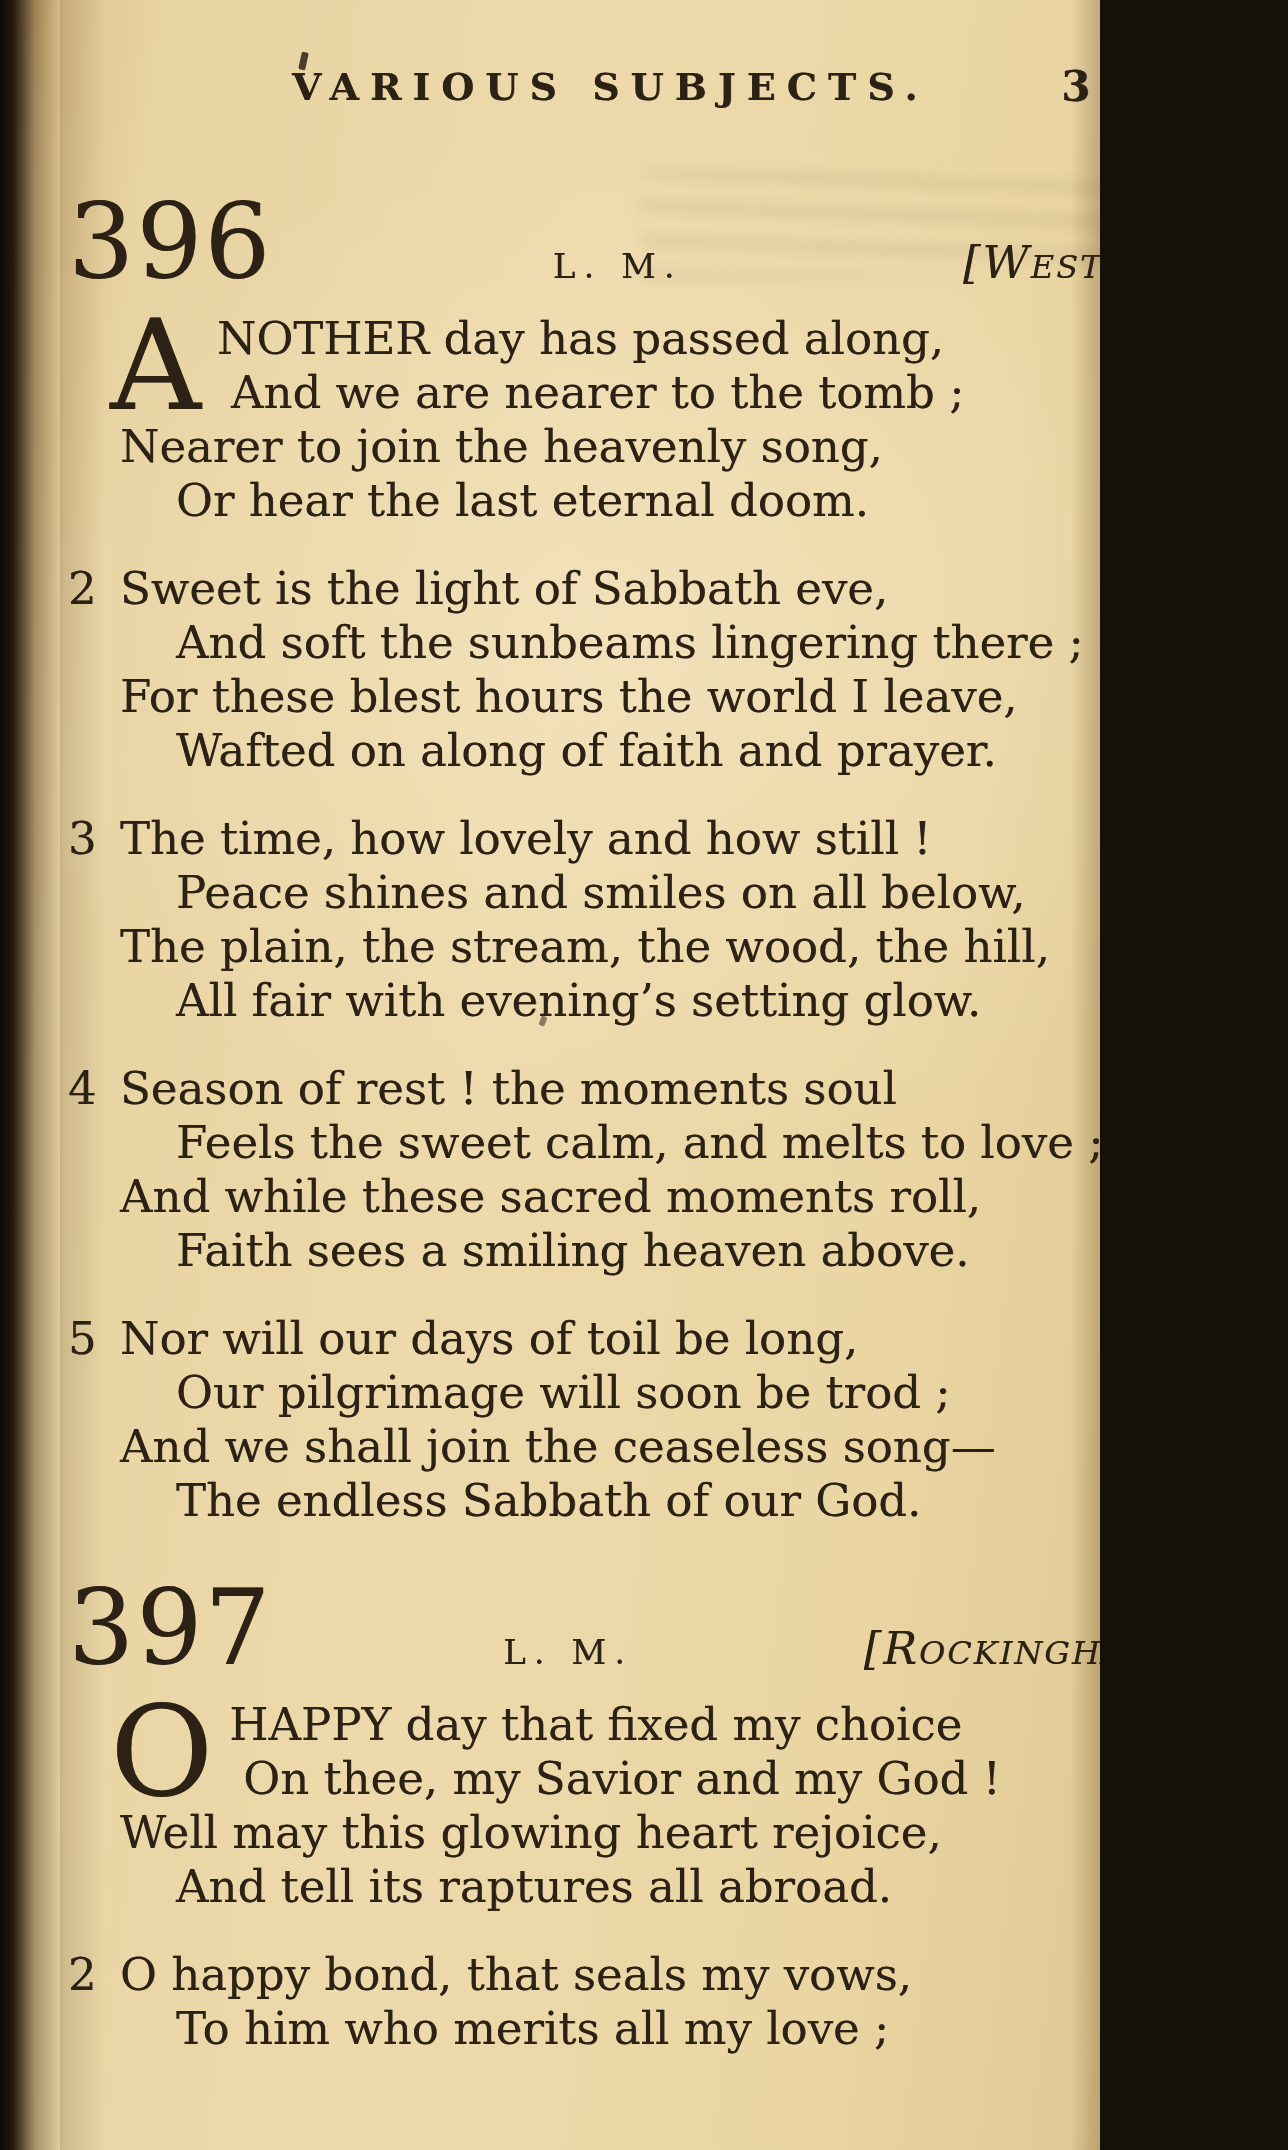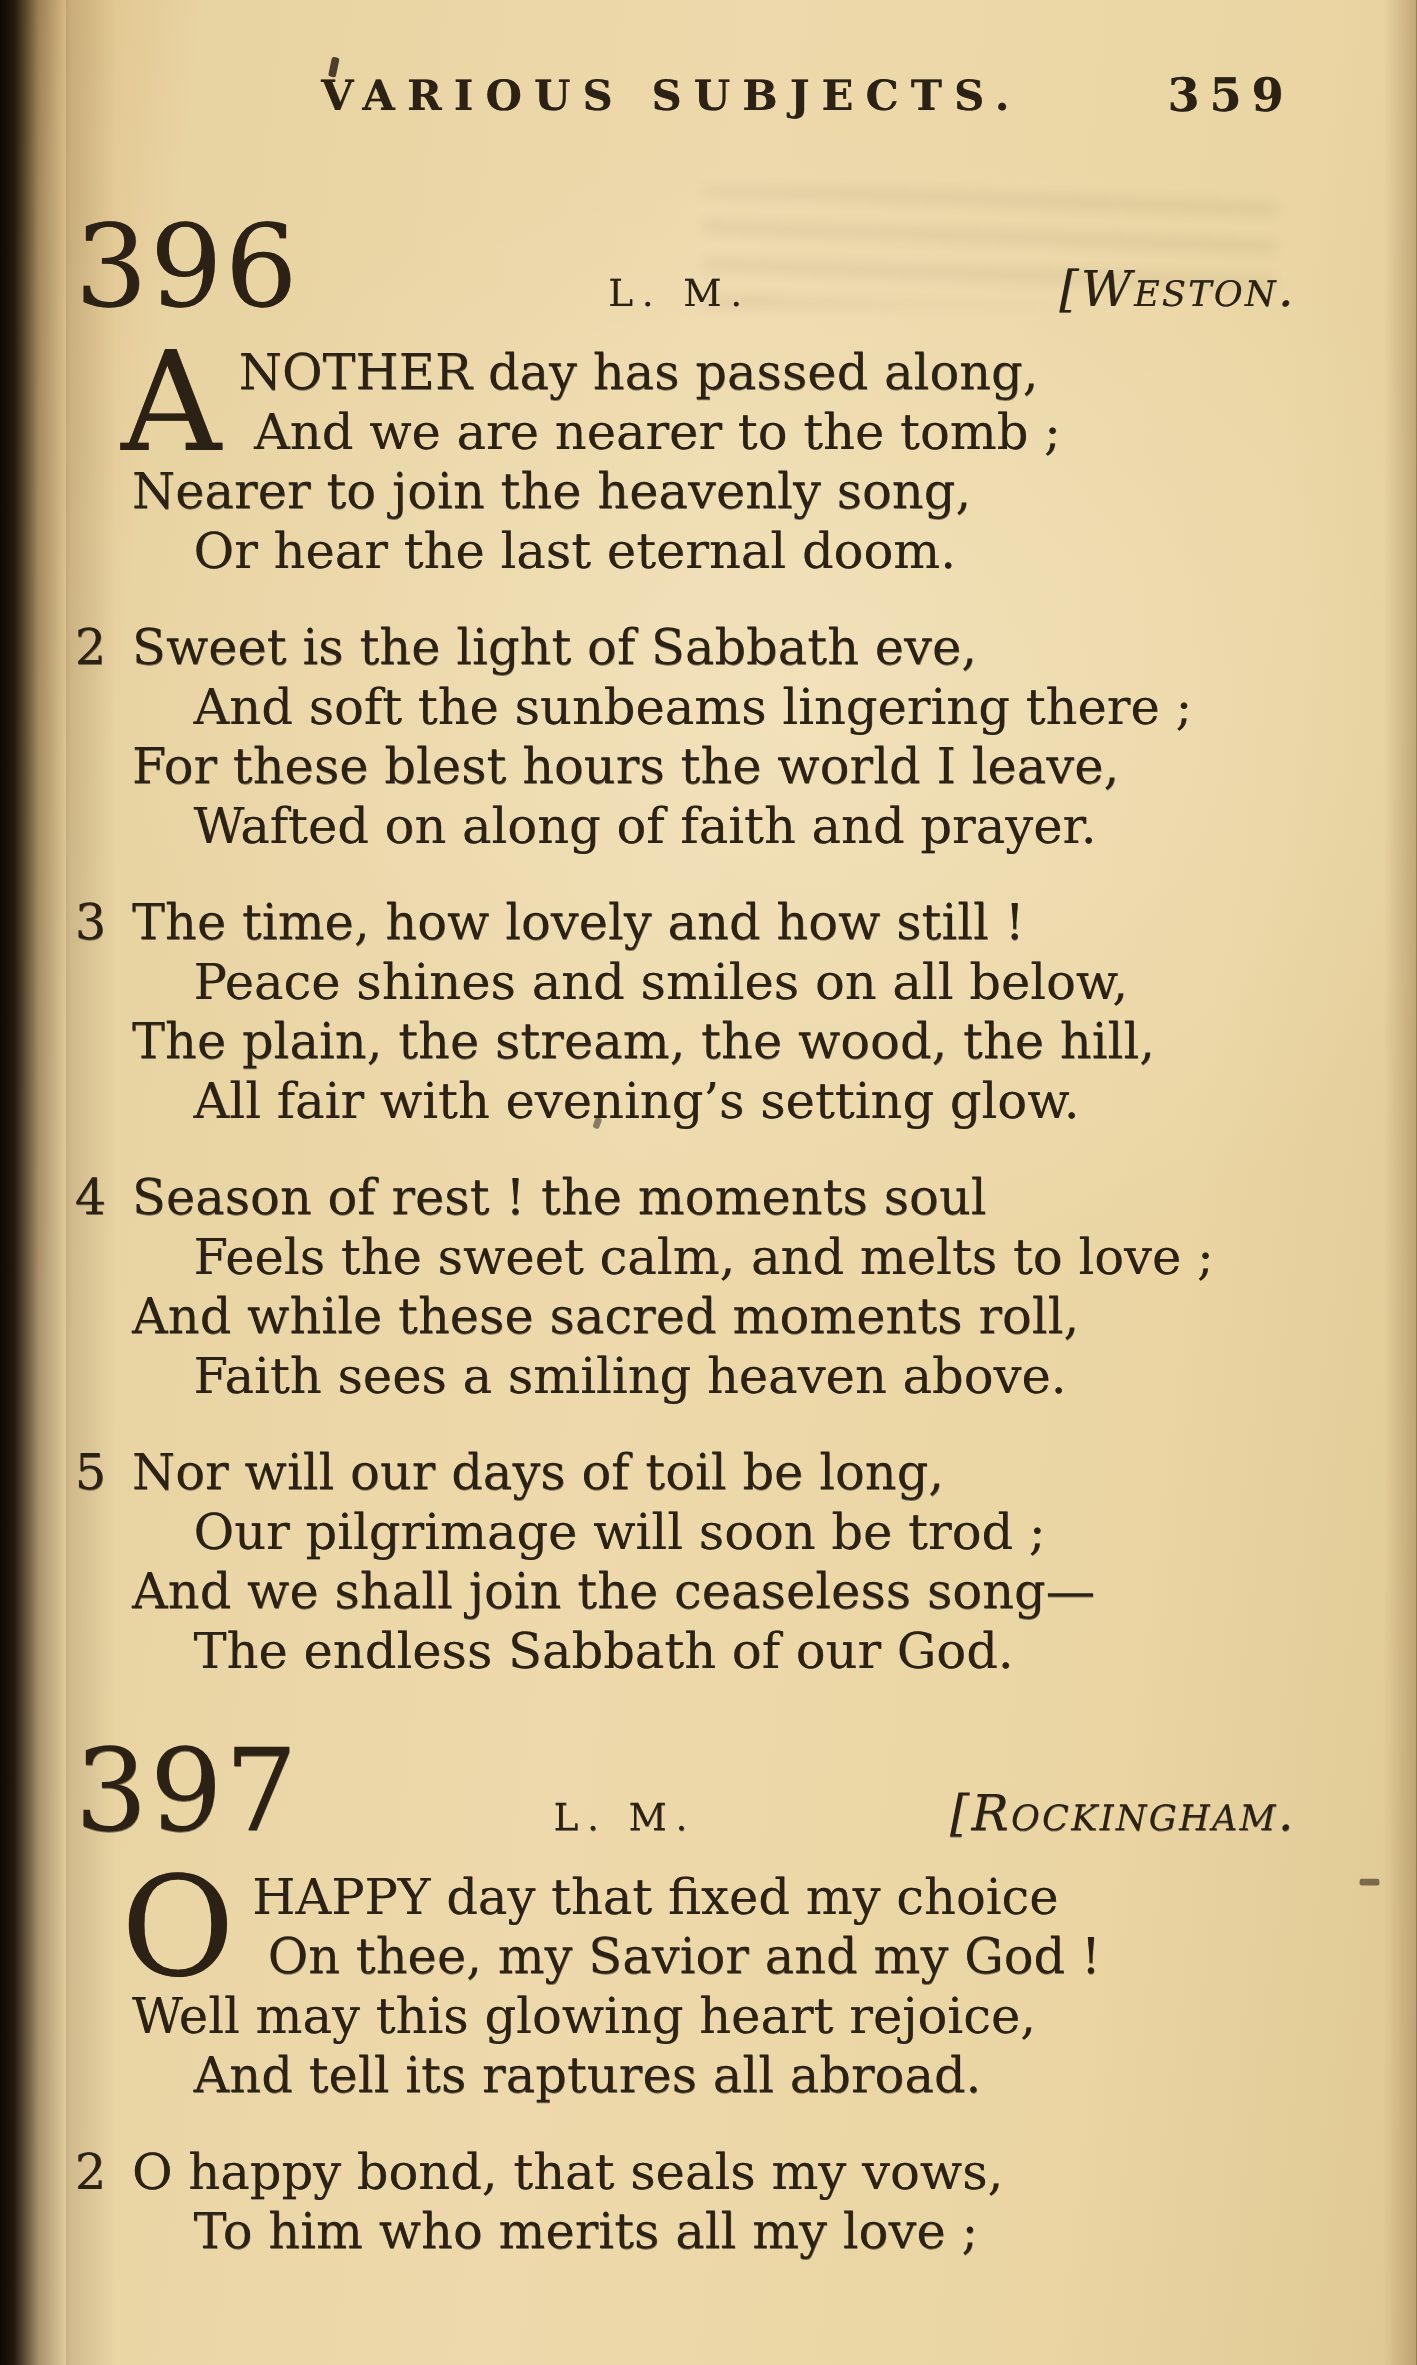--- a/index.html
+++ b/index.html
@@ -4,21 +4,21 @@
 <style>
   * { box-sizing: border-box; }
   html, body { margin: 0; padding: 0; }
   body {
     width: 1288px; height: 2150px;
     background: #16100a;
     font-family: "DejaVu Serif", "Liberation Serif", serif;
   }
   .page {
     position: relative;
-    width: 1288px; height: 2150px;
+    width: 1100px; height: 2150px;
     overflow: hidden;
     background:
       radial-gradient(ellipse 950px 760px at 58% 30%, rgba(255,248,228,0.28), rgba(255,248,228,0) 70%),
       linear-gradient(97deg, #c7a367 0%, #dfc28b 4%, #e8d3a2 12%, #edd9ab 45%, #ead5a3 78%, #dfc893 100%);
     color: #2b2114;
   }
   .binding {
     position: absolute; left: 0; top: 0; bottom: 0; width: 64px;
     background: linear-gradient(90deg, #0d0905 0%, #241a0e 20%, rgba(90,66,36,0.45) 55%, rgba(90,66,36,0) 100%);
   }

